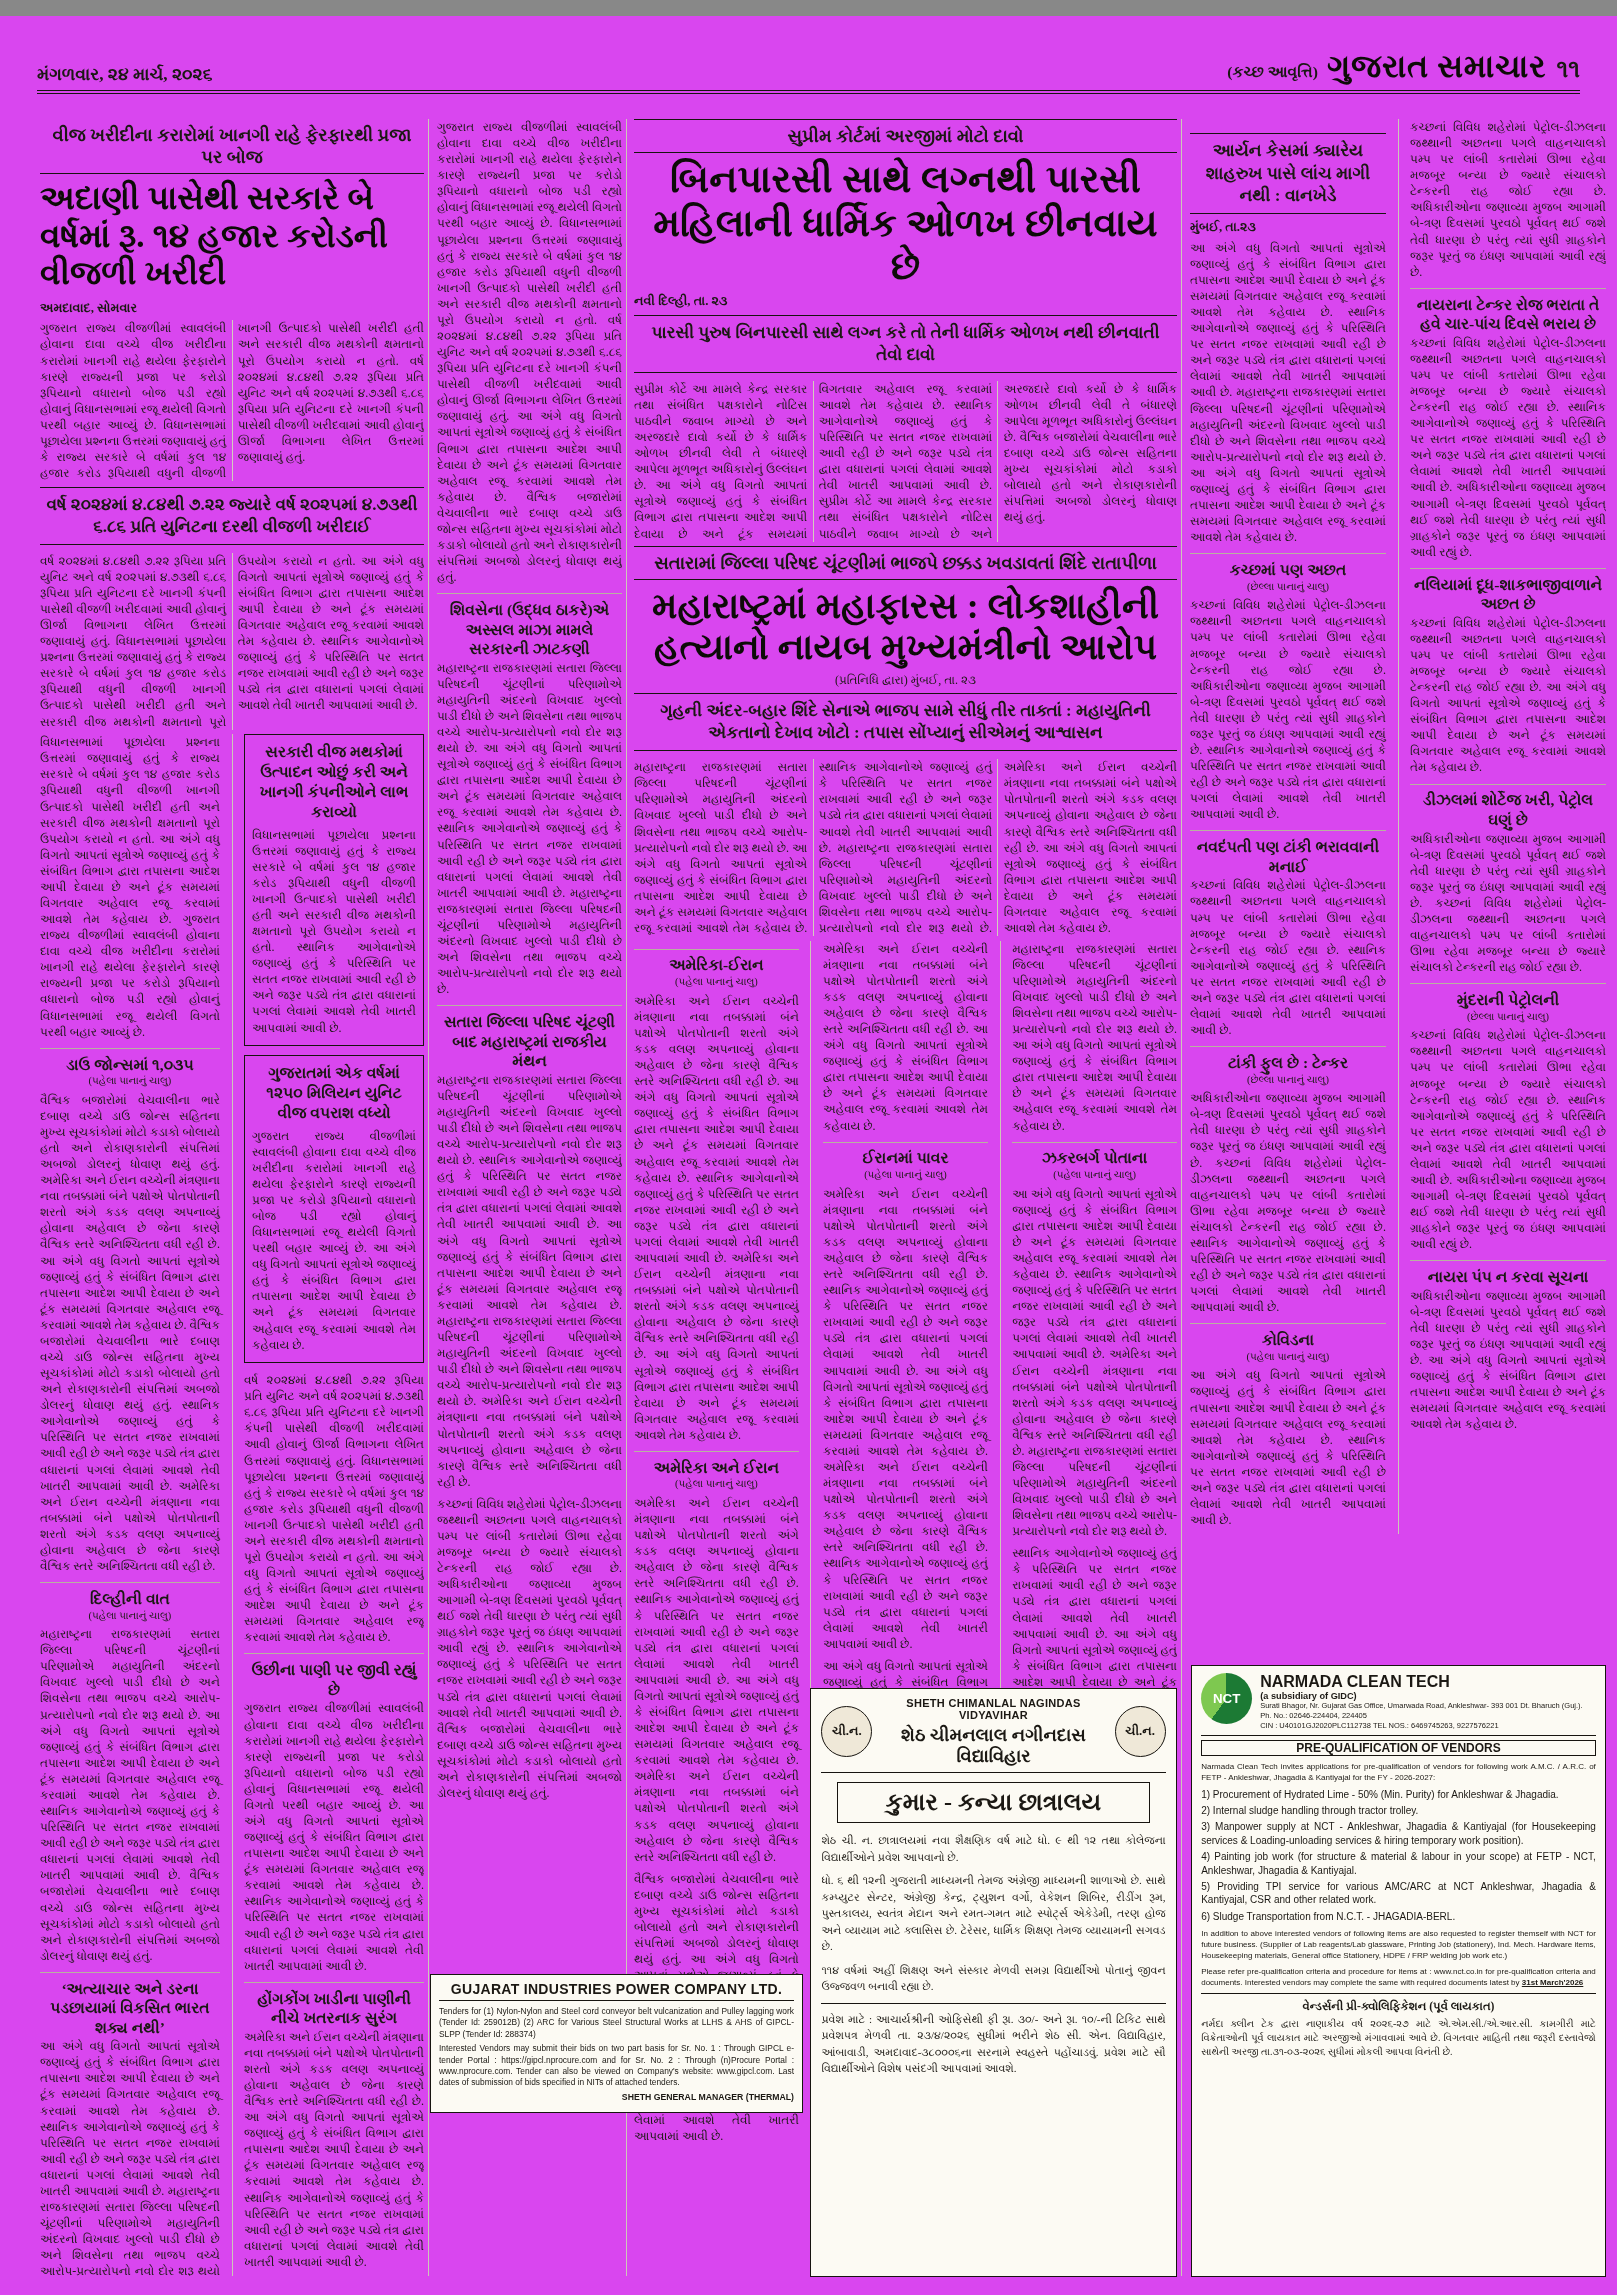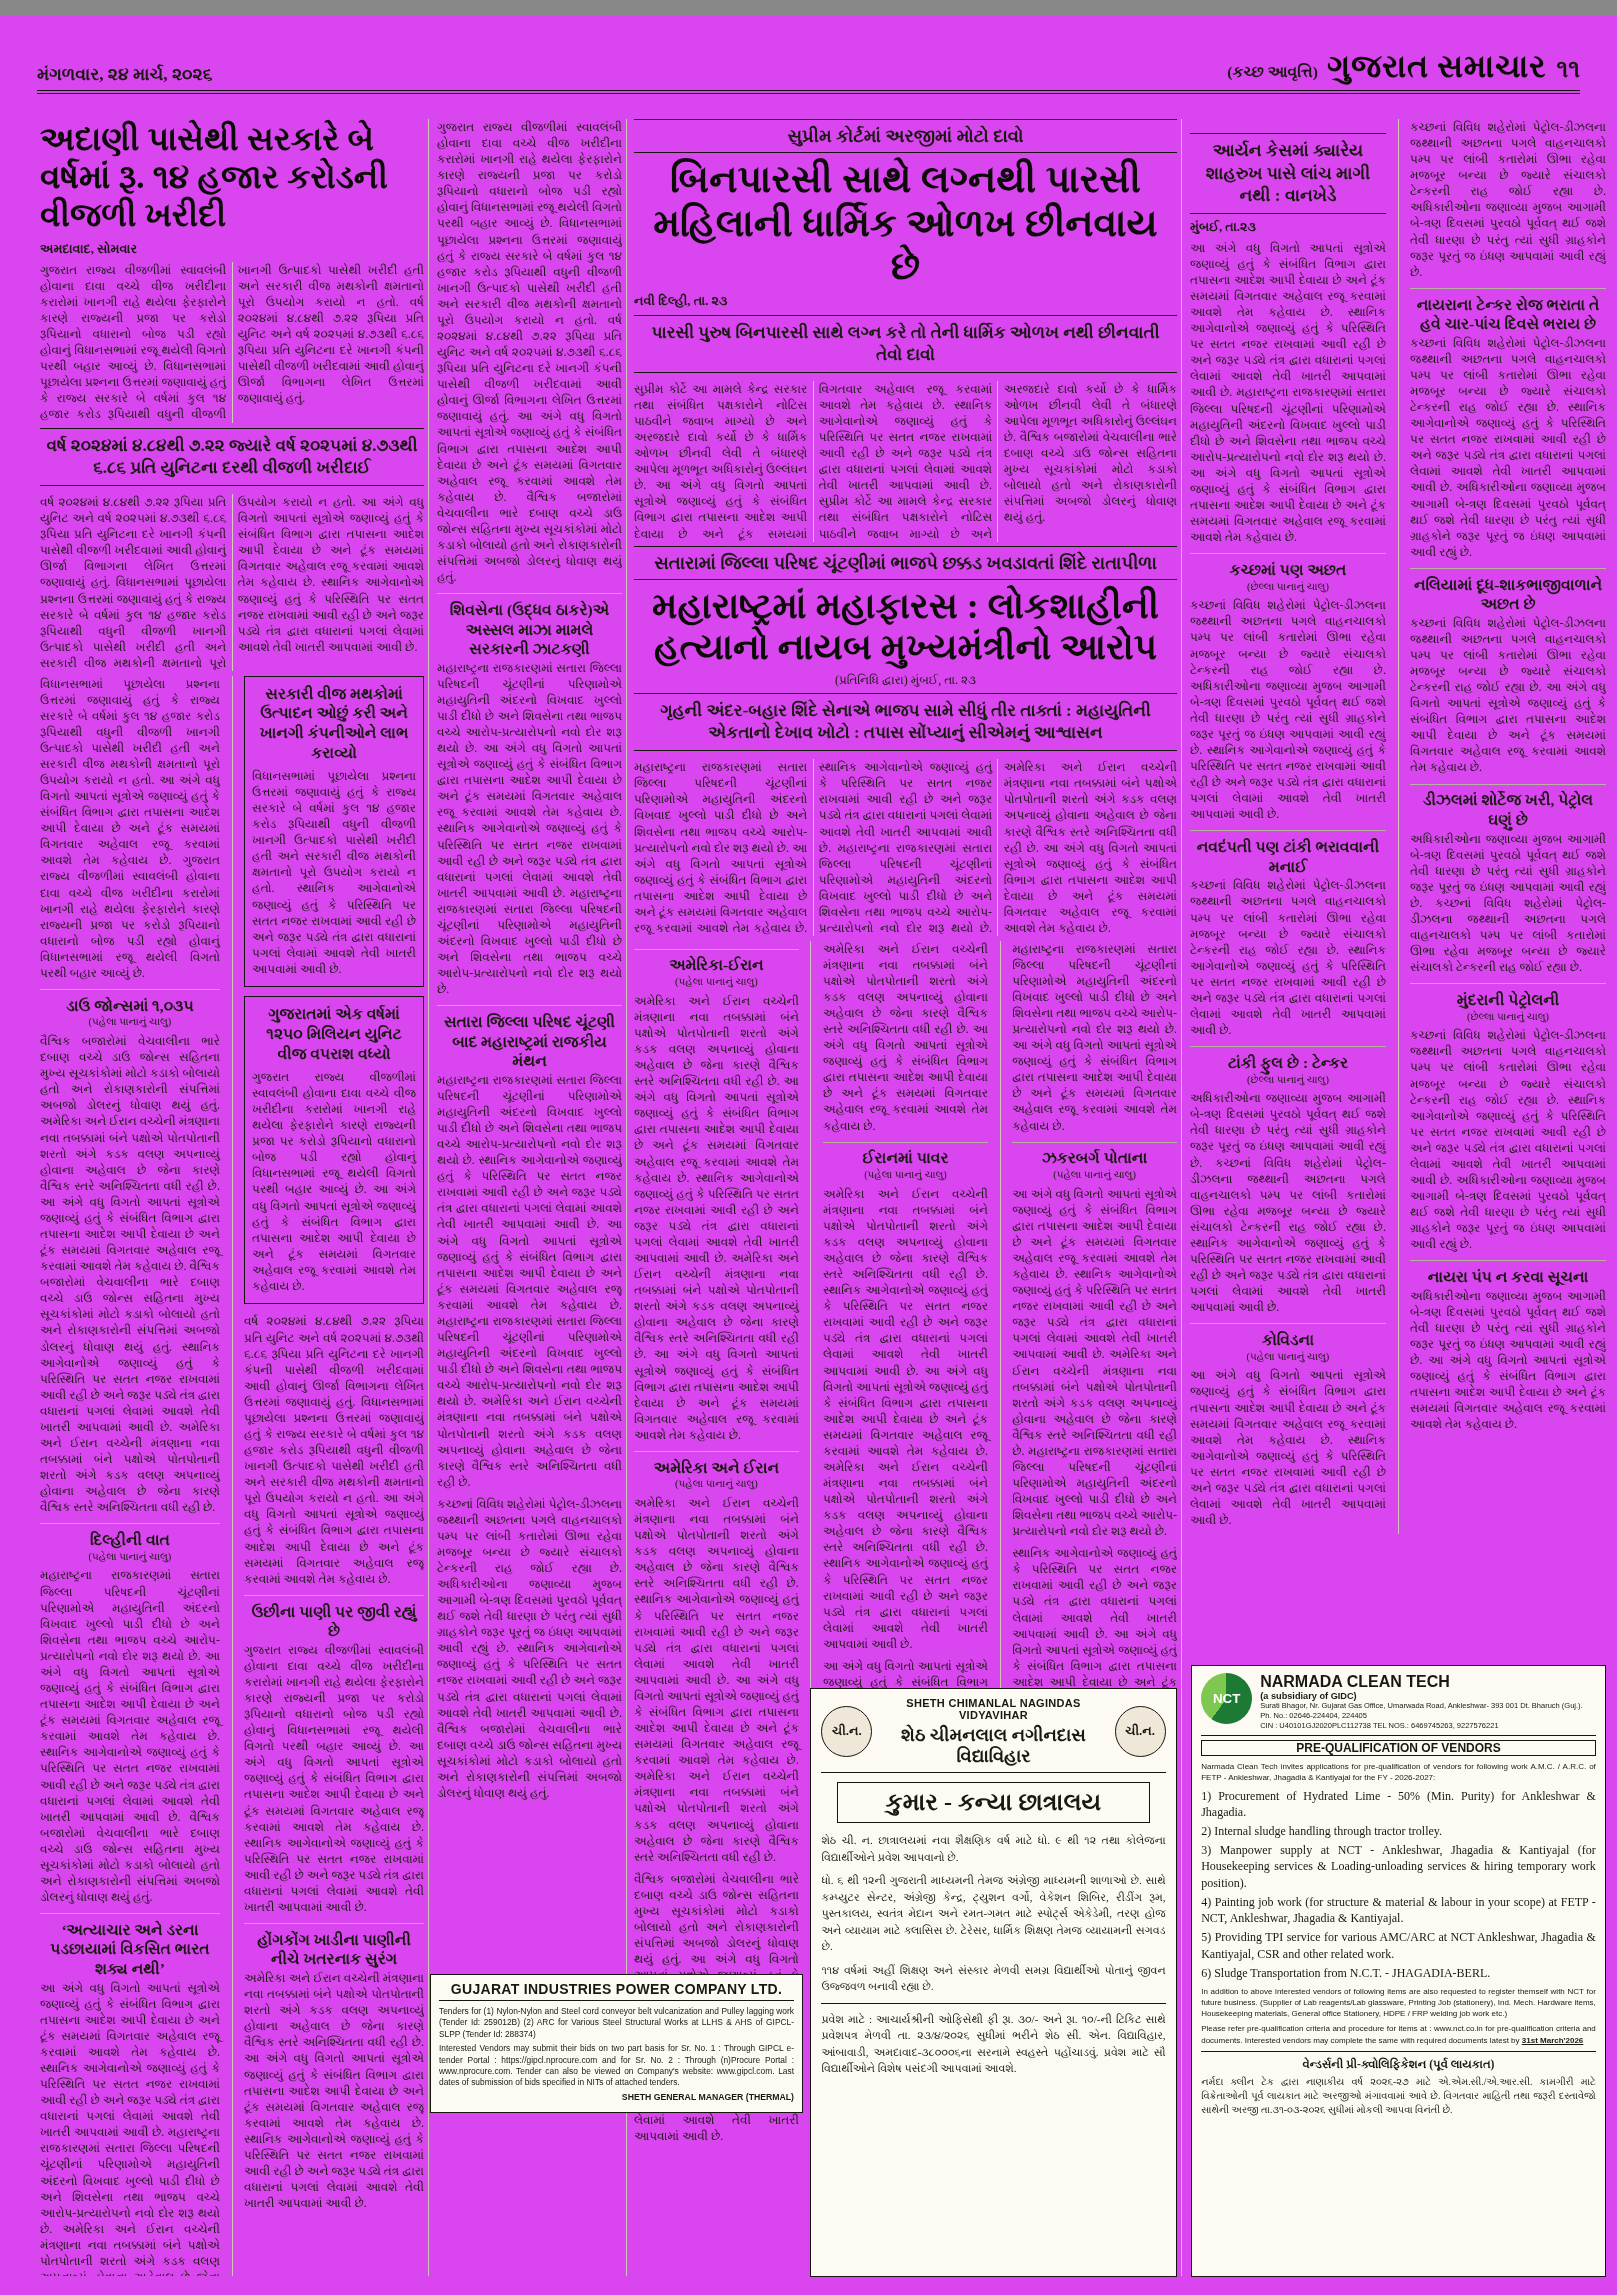--- a/index.html
+++ b/index.html
@@ -65,21 +65,21 @@
   .ad-nct{left:1191px;top:1649px;width:415px;height:612px;padding:7px 9.2px;}
   .nct-head{display:flex;gap:8px;border-bottom:1.2px solid #17140f;padding-bottom:4.6px;margin-bottom:4.6px;}
   .nct-logo{width:51px;height:51px;border-radius:50%;background:conic-gradient(#1c7a34 0 60%,#7ec850 60% 100%);color:#fff;display:flex;align-items:center;justify-content:center;font-weight:700;font-size:13.3px;flex:none;font-family:"Liberation Sans","DejaVu Sans",sans-serif;}
   .nct-titles{flex:1;}
   .nct-name{font-size:16px;font-weight:700;font-family:"Liberation Sans","DejaVu Sans",sans-serif;}
   .nct-sub{font-size:9.2px;font-weight:700;font-family:"Liberation Sans","DejaVu Sans",sans-serif;}
   .nct-addr{font-size:7.5px;line-height:1.3;font-family:"Liberation Sans","DejaVu Sans",sans-serif;}
   .nct-heading{font-size:12px;font-weight:700;text-align:center;border:1.2px solid #17140f;padding:0;margin:4.6px 0;font-family:"Liberation Sans","DejaVu Sans",sans-serif;}
   .nct-body,.nct-note,.nct-foot{font-size:8px;line-height:1.38;text-align:justify;font-family:"Liberation Sans","DejaVu Sans",sans-serif;margin:0 0 4.6px;}
   .nct-items{margin:2.3px 0 4.6px;padding:0;list-style:none;}
-  .nct-items li{font-size:12px;line-height:1.38;text-align:justify;font-family:Liberation Serif, serif;margin-bottom:2.3px;}
+  .nct-items li{font-size:10px;line-height:1.38;text-align:justify;font-family:Liberation Sans, sans-serif;margin-bottom:2.3px;}
   .nct-deadline{text-decoration:underline;white-space:nowrap;}
   .nct-gu-head{font-size:11.6px;font-weight:700;text-align:center;border-top:1.2px solid #17140f;margin-top:5.8px;padding-top:5.8px;}
   .nct-gu-body{font-size:9.8px;line-height:1.45;text-align:justify;margin-top:3.5px;}
 </style>
 </head>
 <body>
 
 <div class="page">
 
   <header class="topbar">
@@ -90,20 +90,21 @@
       <span class="pageno">૧૧</span>
     </div>
   </header>
 
   <div class="vrule vr1"></div>
   <div class="vrule vr2"></div>
   <div class="vrule vr3"></div>
 
   <section class="band band-a">
     <article>
+      <div class="kicker">વીજ ખરીદીના કરારોમાં ખાનગી રાહે ફેરફારથી પ્રજા પર બોજ</div>
       <h1 class="headline h-a1">અદાણી પાસેથી સરકારે બે વર્ષમાં રૂ. ૧૪ હજાર કરોડની વીજળી ખરીદી</h1>
       <div class="dateline">અમદાવાદ, સોમવાર</div>
       <div class="cols2 body-text">ગુજરાત રાજ્ય વીજળીમાં સ્વાવલંબી હોવાના દાવા વચ્ચે વીજ ખરીદીના કરારોમાં ખાનગી રાહે થયેલા ફેરફારોને કારણે રાજ્યની પ્રજા પર કરોડો રૂપિયાનો વધારાનો બોજ પડી રહ્યો હોવાનું વિધાનસભામાં રજૂ થયેલી વિગતો પરથી બહાર આવ્યું છે. વિધાનસભામાં પૂછાયેલા પ્રશ્નના ઉત્તરમાં જણાવાયું હતું કે રાજ્ય સરકારે બે વર્ષમાં કુલ ૧૪ હજાર કરોડ રૂપિયાથી વધુની વીજળી ખાનગી ઉત્પાદકો પાસેથી ખરીદી હતી અને સરકારી વીજ મથકોની ક્ષમતાનો પૂરો ઉપયોગ કરાયો ન હતો. વર્ષ ૨૦૨૪માં ૪.૮૪થી ૭.૨૨ રૂપિયા પ્રતિ યુનિટ અને વર્ષ ૨૦૨૫માં ૪.૭૩થી ૬.૮૬ રૂપિયા પ્રતિ યુનિટના દરે ખાનગી કંપની પાસેથી વીજળી ખરીદવામાં આવી હોવાનું ઊર્જા વિભાગના લેખિત ઉત્તરમાં જણાવાયું હતું.</div>
       <div class="deck">વર્ષ ૨૦૨૪માં ૪.૮૪થી ૭.૨૨ જ્યારે વર્ષ ૨૦૨૫માં ૪.૭૩થી ૬.૮૬ પ્રતિ યુનિટના દરથી વીજળી ખરીદાઈ</div>
       <div class="cols2 body-text">વર્ષ ૨૦૨૪માં ૪.૮૪થી ૭.૨૨ રૂપિયા પ્રતિ યુનિટ અને વર્ષ ૨૦૨૫માં ૪.૭૩થી ૬.૮૬ રૂપિયા પ્રતિ યુનિટના દરે ખાનગી કંપની પાસેથી વીજળી ખરીદવામાં આવી હોવાનું ઊર્જા વિભાગના લેખિત ઉત્તરમાં જણાવાયું હતું. વિધાનસભામાં પૂછાયેલા પ્રશ્નના ઉત્તરમાં જણાવાયું હતું કે રાજ્ય સરકારે બે વર્ષમાં કુલ ૧૪ હજાર કરોડ રૂપિયાથી વધુની વીજળી ખાનગી ઉત્પાદકો પાસેથી ખરીદી હતી અને સરકારી વીજ મથકોની ક્ષમતાનો પૂરો ઉપયોગ કરાયો ન હતો. આ અંગે વધુ વિગતો આપતાં સૂત્રોએ જણાવ્યું હતું કે સંબંધિત વિભાગ દ્વારા તપાસના આદેશ આપી દેવાયા છે અને ટૂંક સમયમાં વિગતવાર અહેવાલ રજૂ કરવામાં આવશે તેમ કહેવાય છે. સ્થાનિક આગેવાનોએ જણાવ્યું હતું કે પરિસ્થિતિ પર સતત નજર રાખવામાં આવી રહી છે અને જરૂર પડ્યે તંત્ર દ્વારા વધારાનાં પગલાં લેવામાં આવશે તેવી ખાતરી આપવામાં આવી છે.</div>
     </article>
     <div class="split">
       <div class="subcol">
           <p class="body-text">વિધાનસભામાં પૂછાયેલા પ્રશ્નના ઉત્તરમાં જણાવાયું હતું કે રાજ્ય સરકારે બે વર્ષમાં કુલ ૧૪ હજાર કરોડ રૂપિયાથી વધુની વીજળી ખાનગી ઉત્પાદકો પાસેથી ખરીદી હતી અને સરકારી વીજ મથકોની ક્ષમતાનો પૂરો ઉપયોગ કરાયો ન હતો. આ અંગે વધુ વિગતો આપતાં સૂત્રોએ જણાવ્યું હતું કે સંબંધિત વિભાગ દ્વારા તપાસના આદેશ આપી દેવાયા છે અને ટૂંક સમયમાં વિગતવાર અહેવાલ રજૂ કરવામાં આવશે તેમ કહેવાય છે. ગુજરાત રાજ્ય વીજળીમાં સ્વાવલંબી હોવાના દાવા વચ્ચે વીજ ખરીદીના કરારોમાં ખાનગી રાહે થયેલા ફેરફારોને કારણે રાજ્યની પ્રજા પર કરોડો રૂપિયાનો વધારાનો બોજ પડી રહ્યો હોવાનું વિધાનસભામાં રજૂ થયેલી વિગતો પરથી બહાર આવ્યું છે.</p>
           <div class="sec-head">ડાઉ જોન્સમાં ૧,૦૩૫</div>

